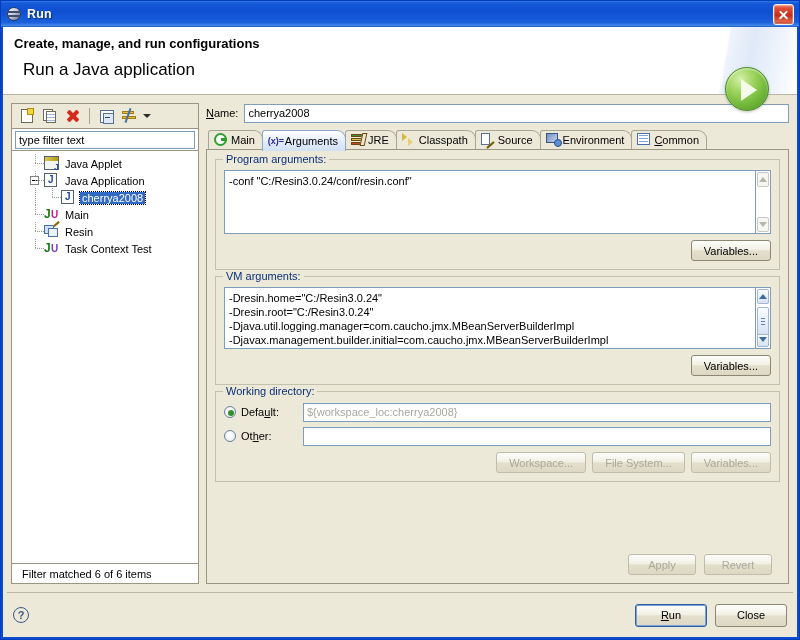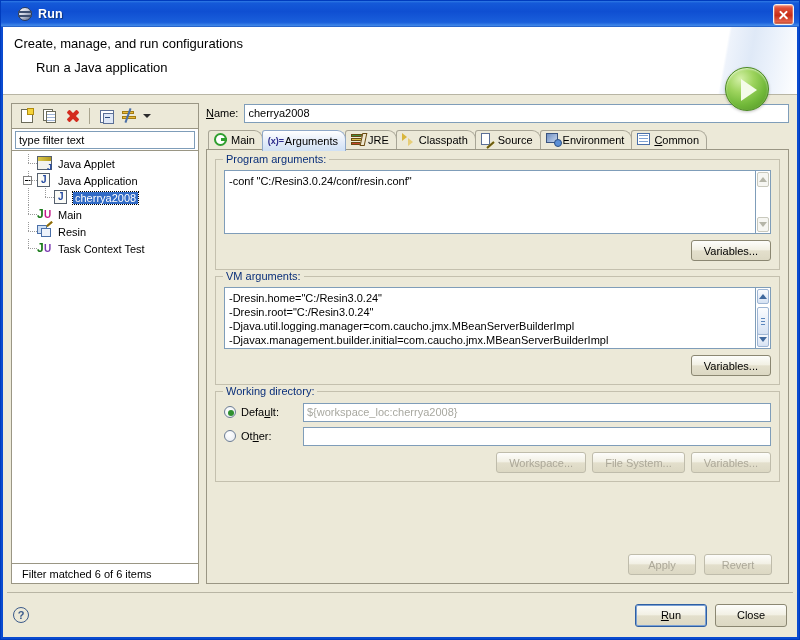--- a/index.html
+++ b/index.html
@@ -17,21 +17,21 @@
     width: 800px; height: 640px;
     background: #0a4bd0;
     border: 1px solid #003cbe;
     display: flex; flex-direction: column;
   }
   .titlebar {
     height: 26px;
     background: linear-gradient(to bottom,
         #2f7ae5 0%, #1459d8 8%, #0f4fd2 40%, #1a5fdb 82%, #3f86e8 94%, #1b56bf 100%);
     display: flex; align-items: center;
-    padding: 0 3px 0 16px;
+    padding: 0 3px 0 5px;
     flex: none;
     position: relative;
   }
   .title-icon {
     width: 16px; height: 16px;
     flex: none; margin-right: 5px;
     position: relative;
   }
   .title-icon .globe {
     position: absolute; left: 1px; top: 1px;
@@ -78,24 +78,24 @@
 
   
   .banner {
     height: 68px; background: #ffffff;
     border-bottom: 1px solid #b8b5a4;
     position: relative;
     padding: 9px 0 0 11px;
     flex: none;
   }
   .banner-title {
-    font-size: 13px; font-weight: normal; color: #000;
+    font-size: 13px; font-weight: bold; color: #000;
     margin-bottom: 9px;
   }
-  .banner-sub { font-size: 13px; color: #000; margin-left: 22px; }
+  .banner-sub { font-size: 17px; color: #000; margin-left: 9px; }
   .banner-art {
     position: absolute; right: 0; top: 0; width: 120px; height: 67px;
     background: linear-gradient(100deg, #ffffff 0%, #ffffff 40%, #eef3fb 42%, #dfe9f7 60%, #eaf1fb 75%, #ffffff 100%);
   }
   .run-ball {
     position: absolute; right: 28px; top: 40px;
     width: 44px; height: 44px; border-radius: 50%;
     background: radial-gradient(circle at 34% 26%, #d4f0a8 0%, #9ed45e 32%, #72b93a 62%, #4e8f23 100%);
     border: 1px solid #4b8a22;
     box-shadow: 0 1px 3px rgba(0,0,0,.25), inset 0 1px 2px rgba(255,255,255,.7);
@@ -229,21 +229,21 @@
     flex: 1;
     background: #fff;
     border: 1px solid #9a9684;
     border-bottom: none;
     overflow: hidden;
     padding: 4px 0 0 0;
     min-height: 0;
   }
   .tree-row {
     height: 17px; display: flex; align-items: center;
-    padding-left: 8px; white-space: nowrap;
+    padding-left: 15px; white-space: nowrap;
     position: relative;
   }
   .tree-indent { width: 17px; height: 17px; flex: none; position: relative; }
   .tree-indent.line::before {
     content:''; position: absolute; left: 8px; top: -1px;
     width: 1px; height: 18px;
     background: repeating-linear-gradient(to bottom,#9a9a9a 0 1px,transparent 1px 2px);
   }
   .tree-indent.elbow::before {
     content:''; position: absolute; left: 8px; top: -1px;

